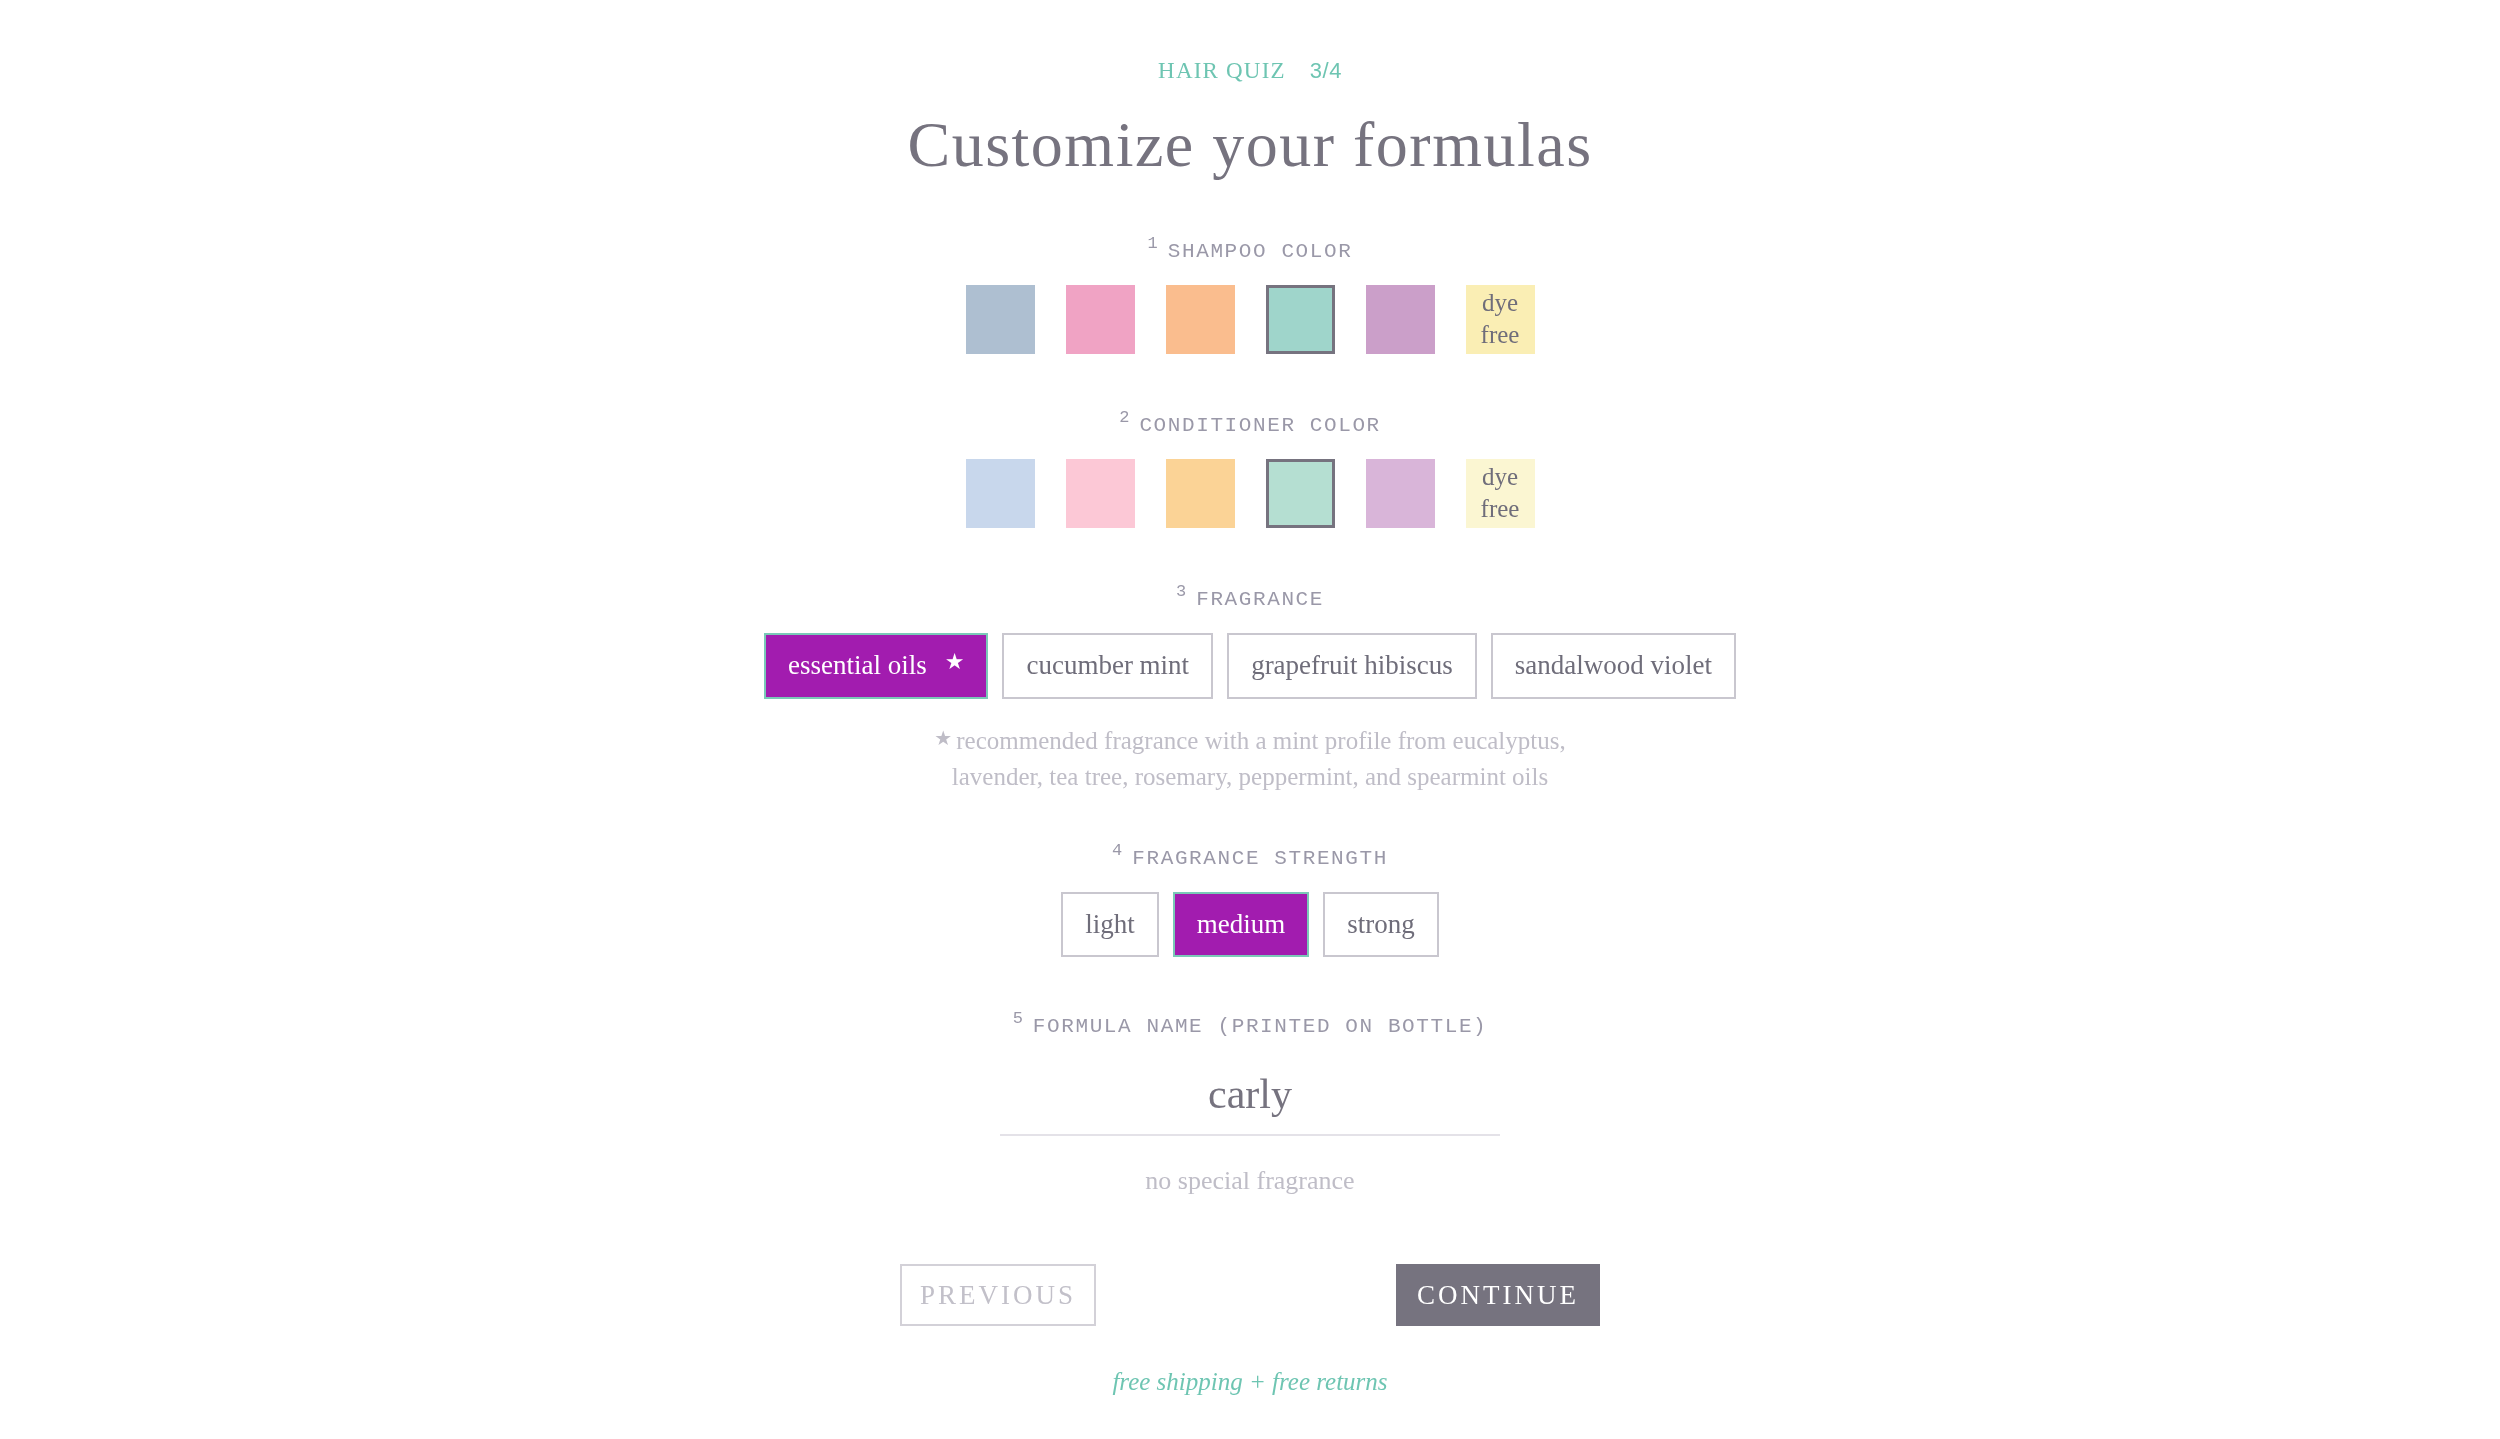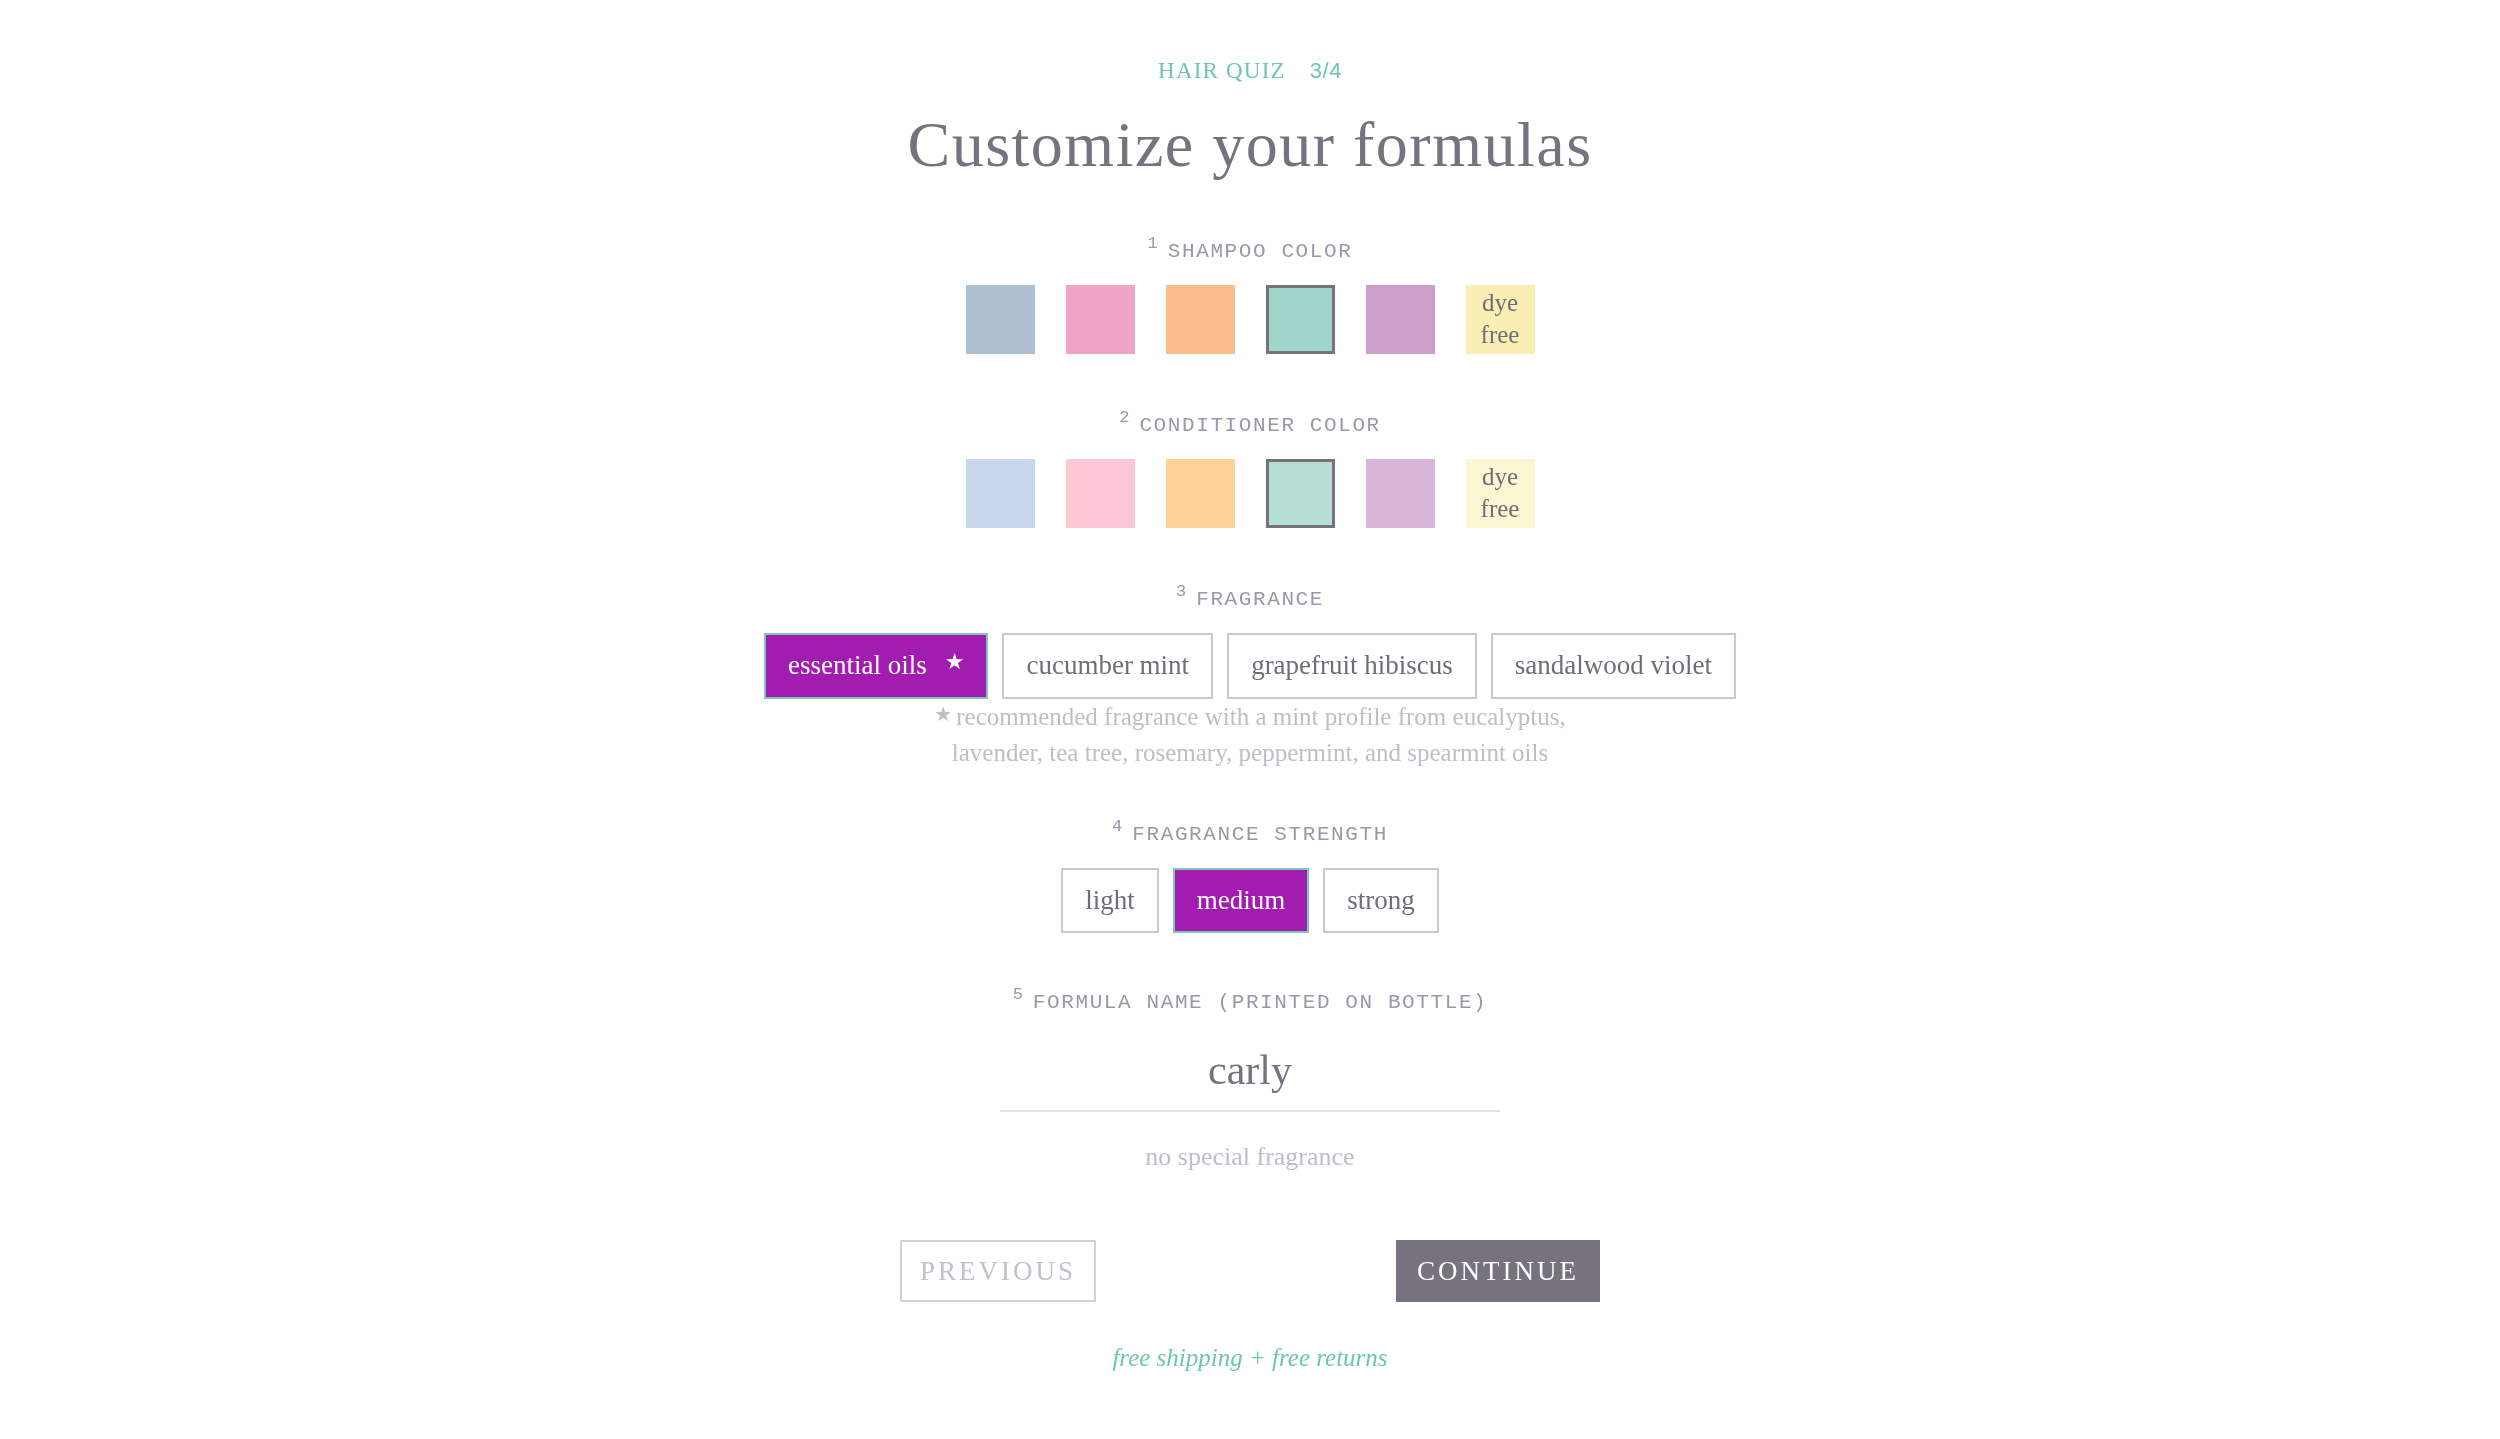--- a/index.html
+++ b/index.html
@@ -144,20 +144,21 @@
     line-height: 1;
     position: relative;
     top: -4px;
   }
 
   .fragrance-row .choice { min-width: 160px; }
   .strength-row .choice { min-width: 90px; height: 65px; }
 
   
   .footnote {
+    margin-top: 24px;
     max-width: 690px;
     text-align: center;
     font-size: 25px;
     line-height: 1.45;
     color: #bfbdc7;
   }
   .footnote .star {
     font-size: 20px;
     position: relative;
     top: -4px;

